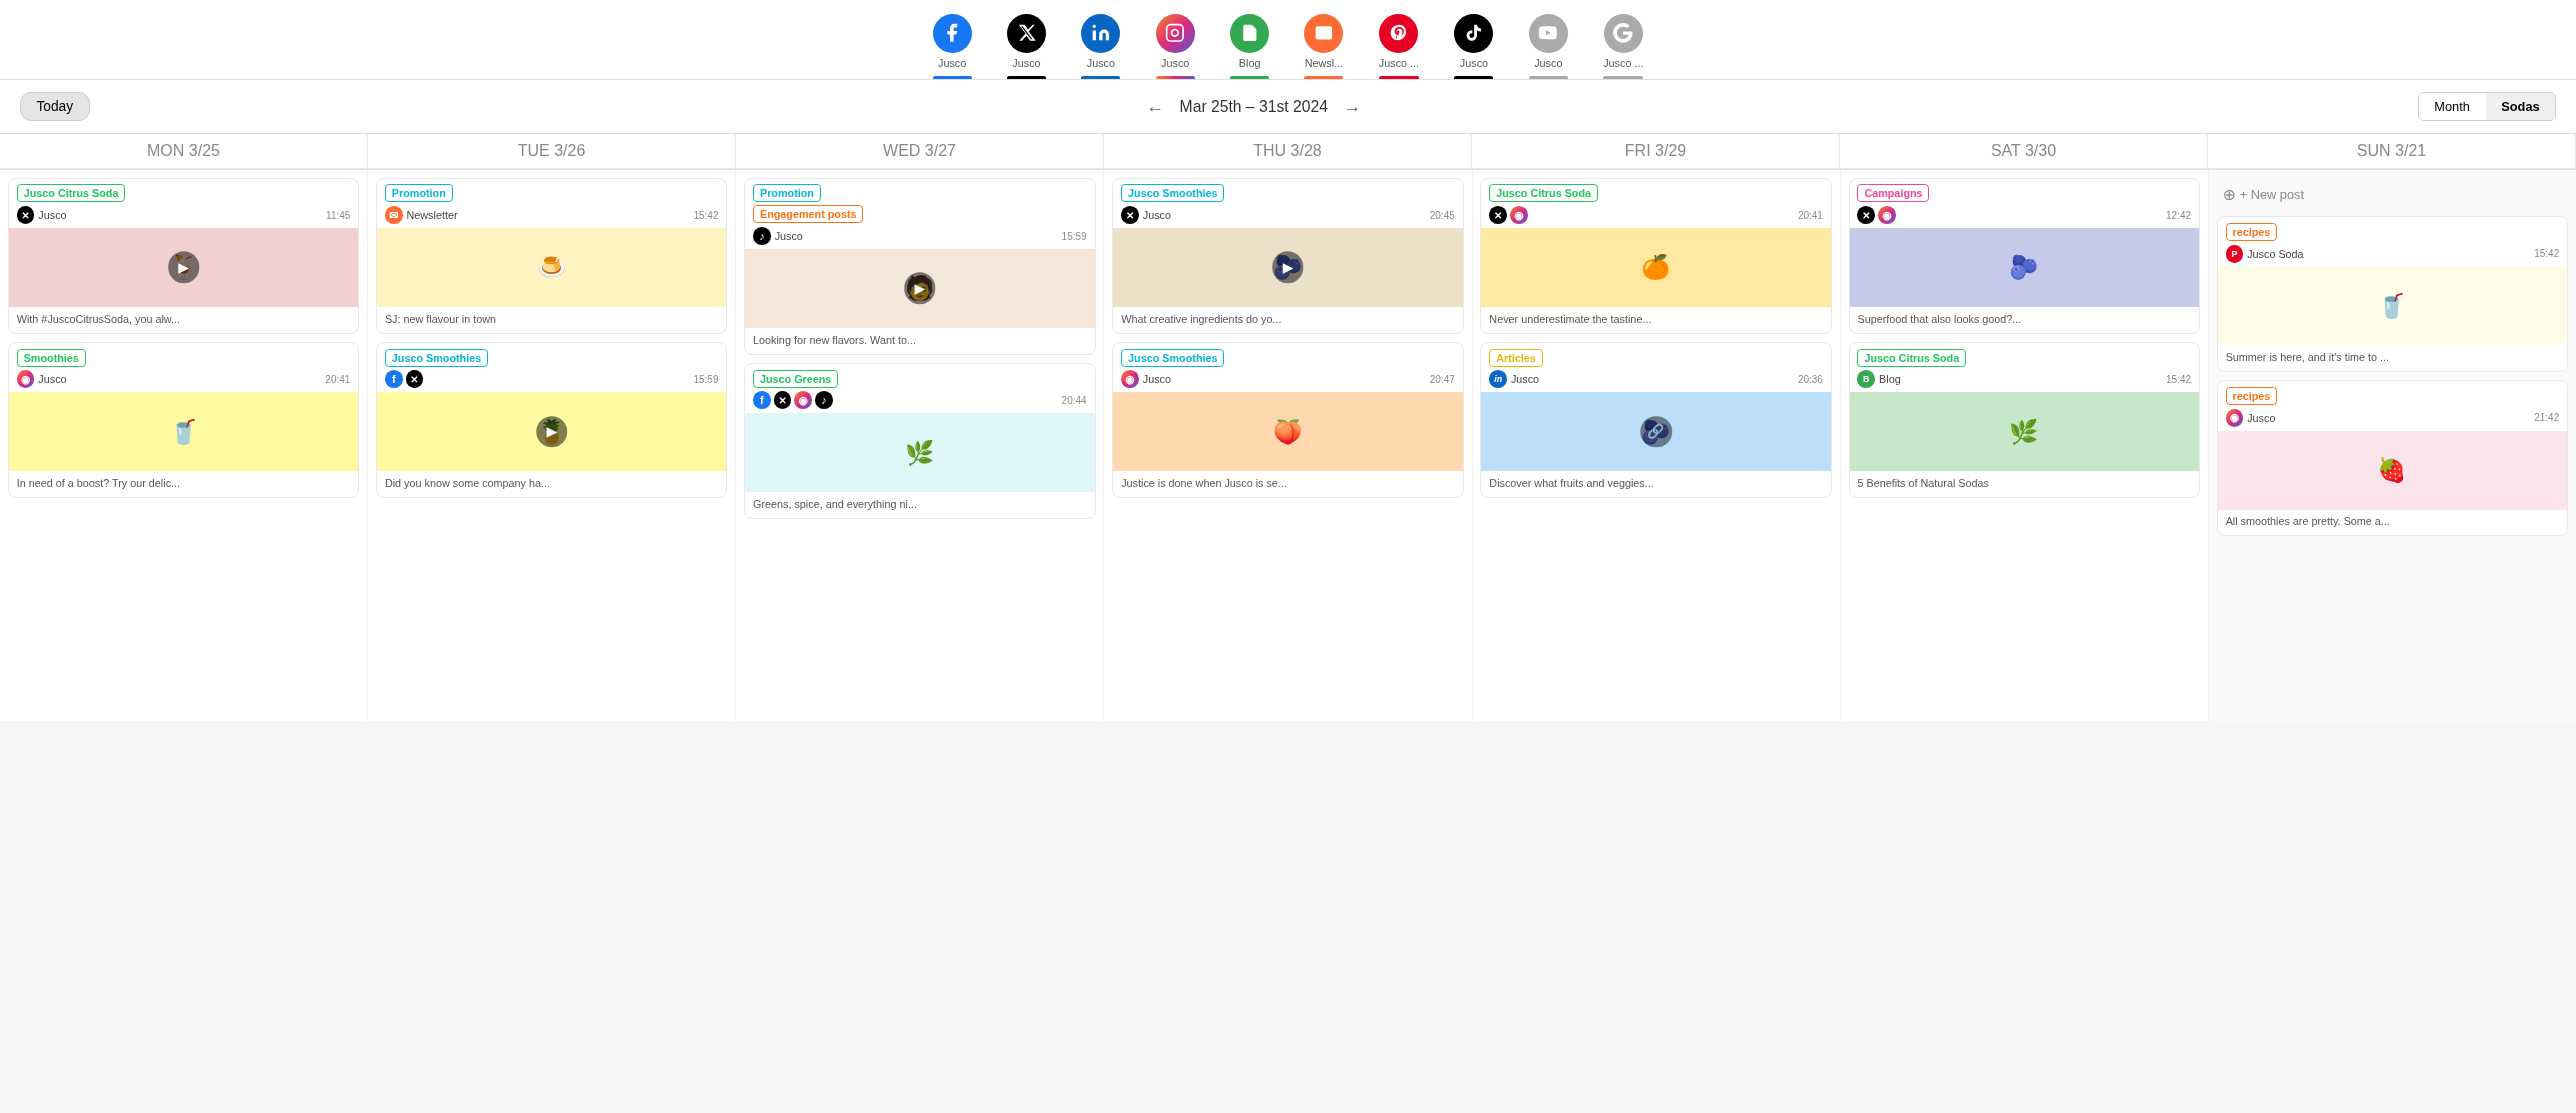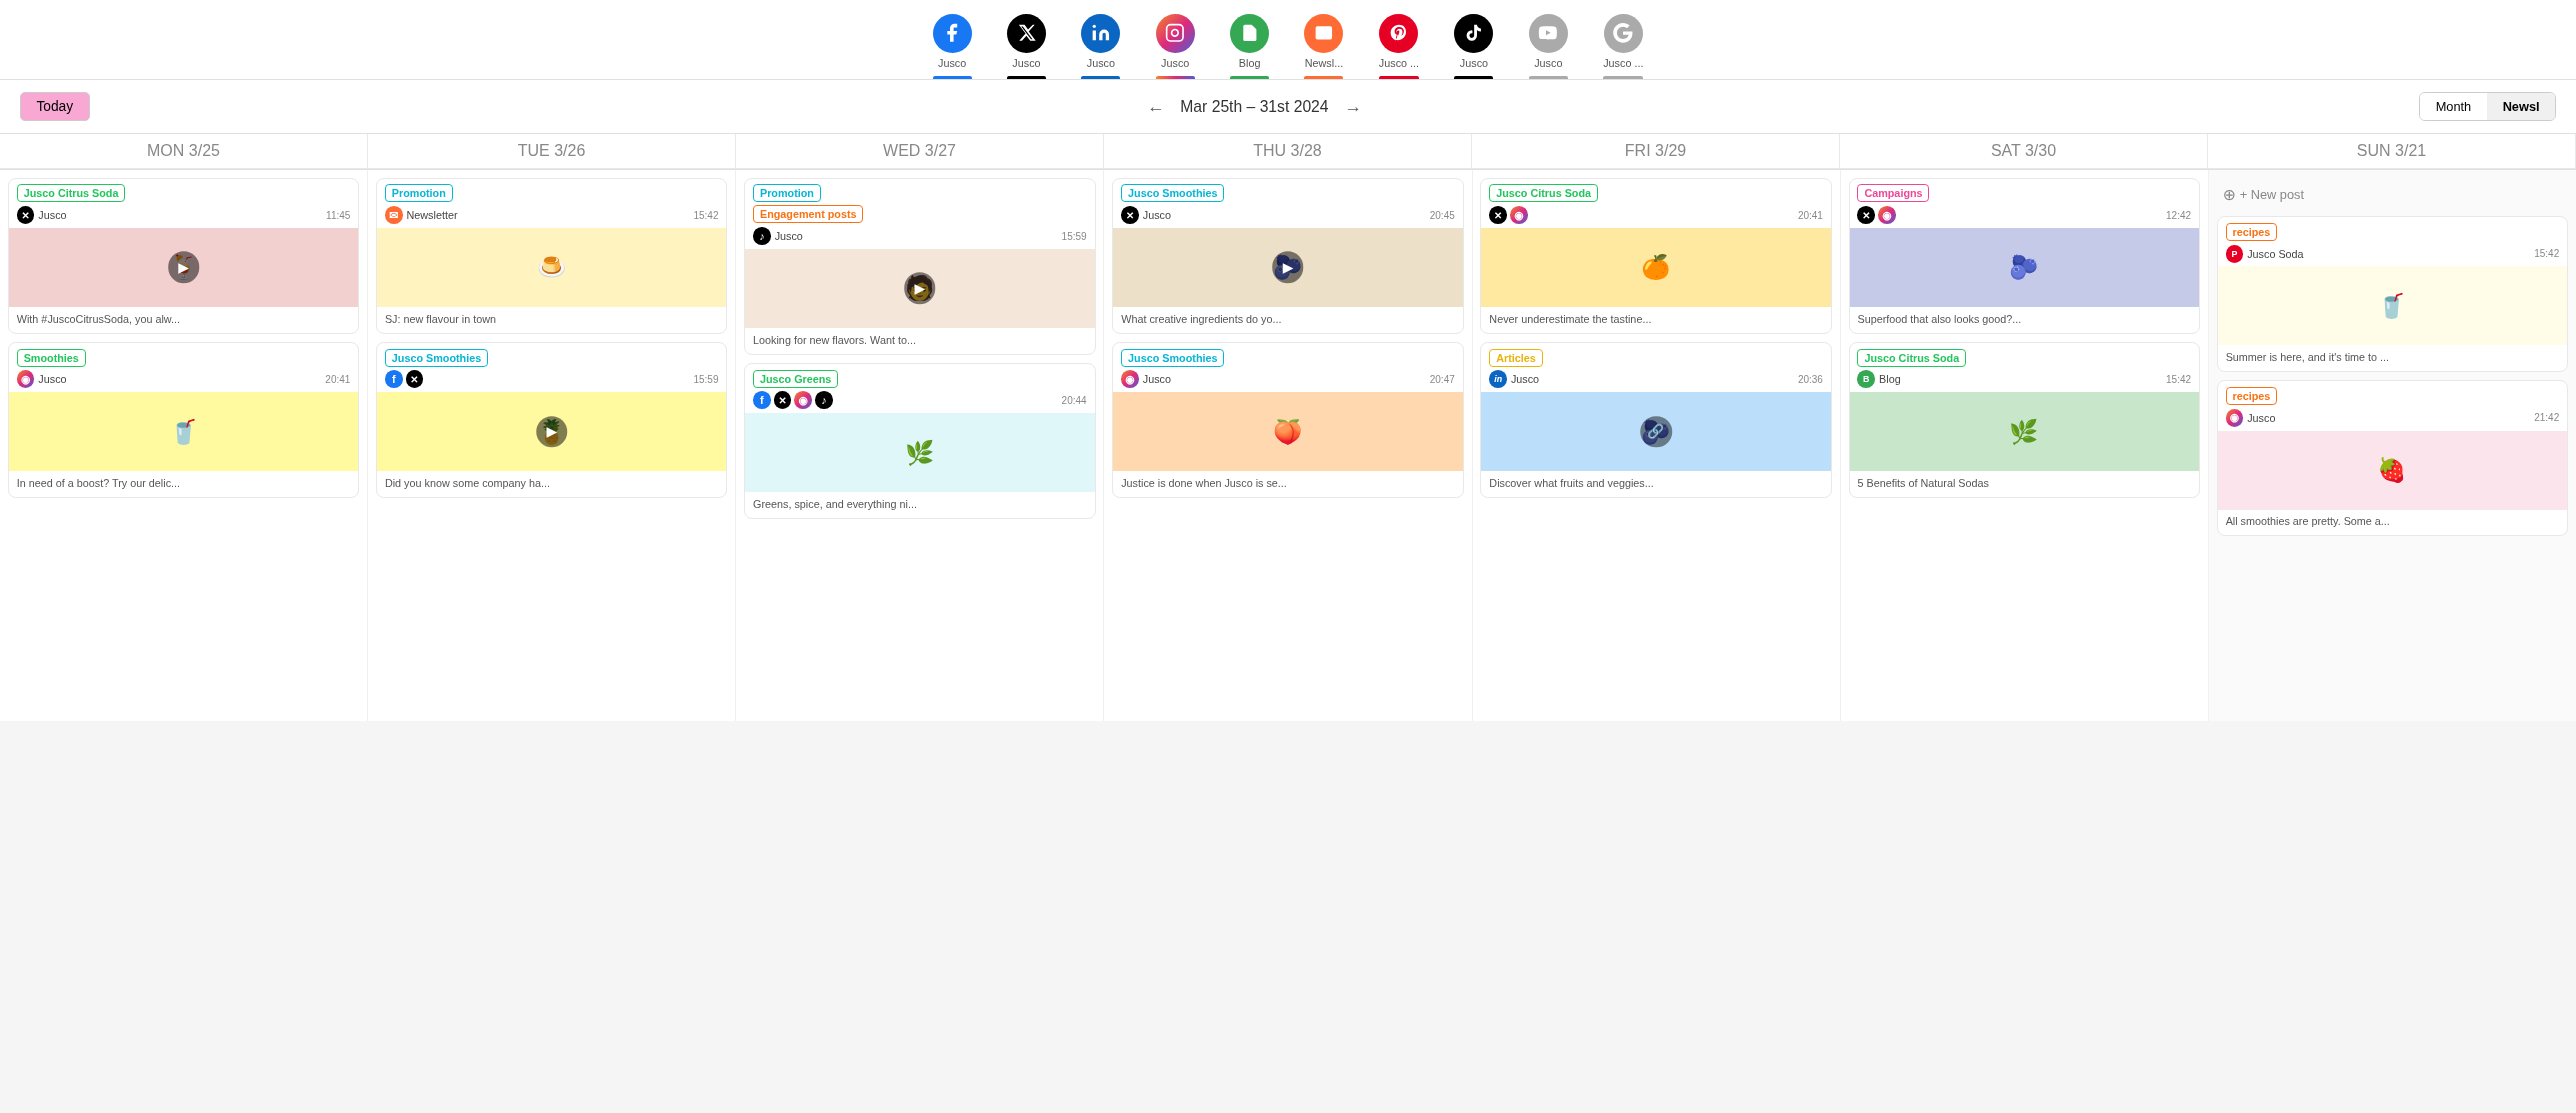--- a/index.html
+++ b/index.html
@@ -48,23 +48,23 @@
     .cal-nav {
       background: #fff;
       display: flex;
       align-items: center;
       padding: 11.8px 19.7px;
       border-bottom: 1px solid #e0e0e0;
       gap: 9.8px;
     }
     .today-btn {
       border: 1px solid #ccc;
-      background: #f9a8d4;
+      background: #e5e5e5;
       padding: 5.9px 15.7px;
-      border-radius: 5px;
+      border-radius: 11px;
       font-size: 13.8px;
       cursor: pointer;
       font-weight: 500;
     }
     .nav-center {
       flex: 1;
       display: flex;
       align-items: center;
       justify-content: center;
       gap: 15.7px;
@@ -381,21 +381,21 @@
 
 <div class="cal-nav">
   <button class="today-btn">Today</button>
   <div class="nav-center">
     <button class="nav-arrow">←</button>
     <span>Mar 25th – 31st 2024</span>
     <button class="nav-arrow">→</button>
   </div>
   <div class="view-toggle">
     <button class="view-btn">Month</button>
-    <button class="view-btn active">Newsl</button>
+    <button class="view-btn active">Sodas</button>
   </div>
 </div>
 
 <div class="cal-grid">
   <div class="day-header">MON 3/25</div>
   <div class="day-header">TUE 3/26</div>
   <div class="day-header">WED 3/27</div>
   <div class="day-header">THU 3/28</div>
   <div class="day-header">FRI 3/29</div>
   <div class="day-header">SAT 3/30</div>

